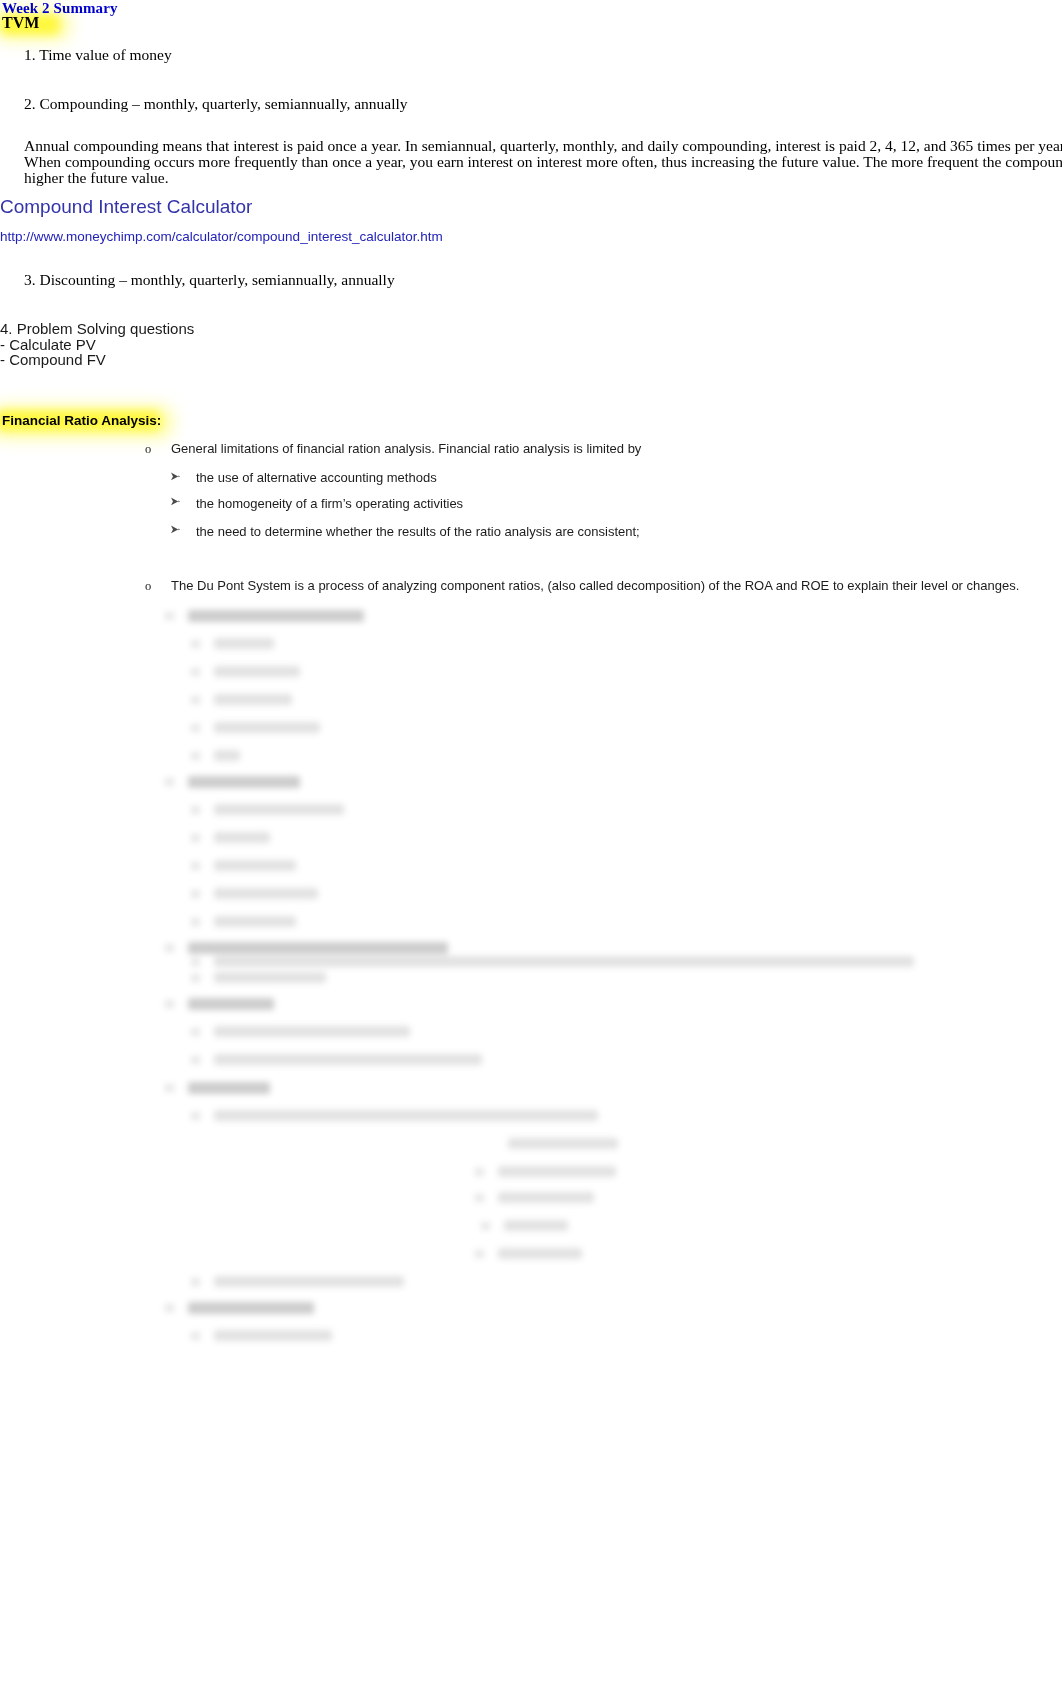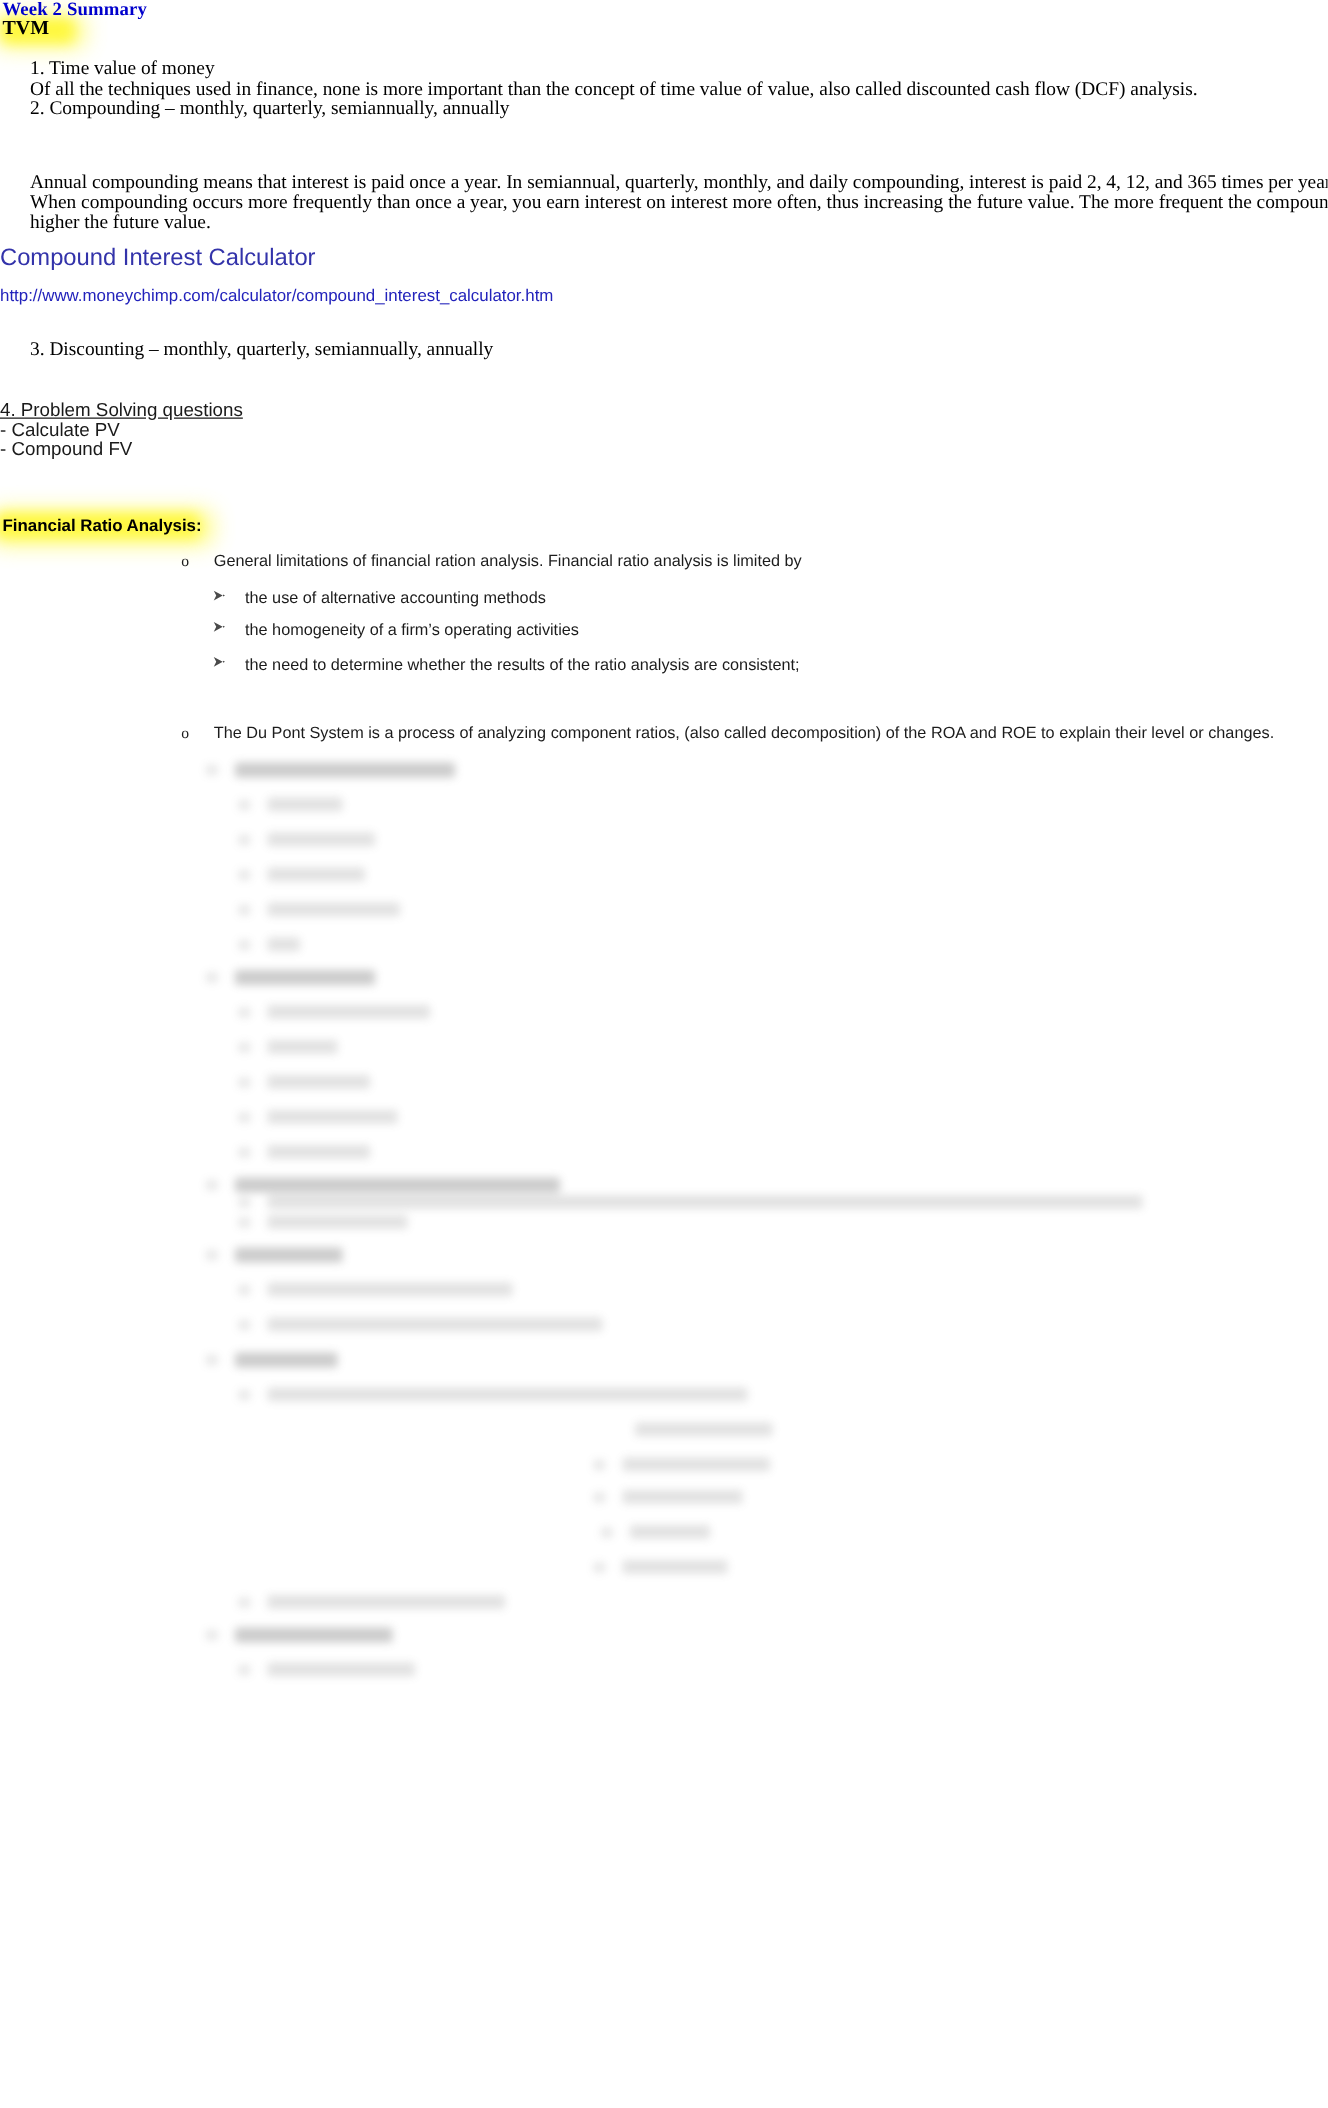--- a/index.html
+++ b/index.html
@@ -151,37 +151,36 @@
 
   <div class="hl" style="left:-2px; top:412px; width:160px; height:17px;"></div>
   <div class="hl-soft" style="left:-8px; top:408px; width:178px; height:28px;"></div>
 
   <div class="abs above serif t-title" style="left:2px; top:0px;">Week 2 Summary</div>
 
   <div class="abs above serif t-tvm" style="left:2px; top:14px;">TVM</div>
 
   <div class="abs above serif t-body" style="left:0px; top:46px;">1. Time value of money</div>
 
-  <div class="abs above serif t-body" style="left:0px; top:63px;">Of all the techniques used in finance, none is more important than the concept of time value of value, also called discounted cash flow (DCF) analysis.</div>
-
-  <div class="abs above serif t-body" style="left:0px; top:78px;">2. Compounding – monthly, quarterly, semiannually, annually</div>
+
+  <div class="abs above serif t-body" style="left:0px; top:95px;">2. Compounding – monthly, quarterly, semiannually, annually</div>
 
   <div class="abs above serif t-body" style="left:0px; top:137px;">Annual compounding means that interest is paid once a year. In semiannual, quarterly, monthly, and daily compounding, interest is paid 2, 4, 12, and 365 times per year respectively</div>
 
   <div class="abs above serif t-body" style="left:0px; top:153px;">When compounding occurs more frequently than once a year, you earn interest on interest more often, thus increasing the future value. The more frequent the compounding, the</div>
 
   <div class="abs above serif t-body" style="left:0px; top:169px;">higher the future value.</div>
 
   <div class="abs above serif t-h2" style="left:0px; top:196px;">Compound Interest Calculator</div>
 
   <a class="abs above t-url" href="#" style="left:0px; top:229px; text-decoration:none;">http://www.moneychimp.com/calculator/compound_interest_calculator.htm</a>
 
   <div class="abs above serif t-body" style="left:0px; top:271px;">3. Discounting – monthly, quarterly, semiannually, annually</div>
 
-  <div class="abs above sans t-body-sans" style="left:0px; top:320px;text-decoration:underline;">4. Problem Solving questions</div>
+  <div class="abs above sans t-body-sans" style="left:0px; top:320px;">4. Problem Solving questions</div>
 
   <div class="abs above sans t-body-sans" style="left:0px; top:336px;text-align:right;">- Calculate PV</div>
 
   <div class="abs above sans t-body-sans" style="left:0px; top:351px;">- Compound FV</div>
 
   <div class="abs above t-section" style="left:2px; top:413px;">Financial Ratio Analysis:</div>
 
   <div class="row above" style="left:145px; top:441px;">
     <span class="marker-o">o</span>
     <span class="t-bullet">General limitations of financial ration analysis. Financial ratio analysis is limited by</span>

